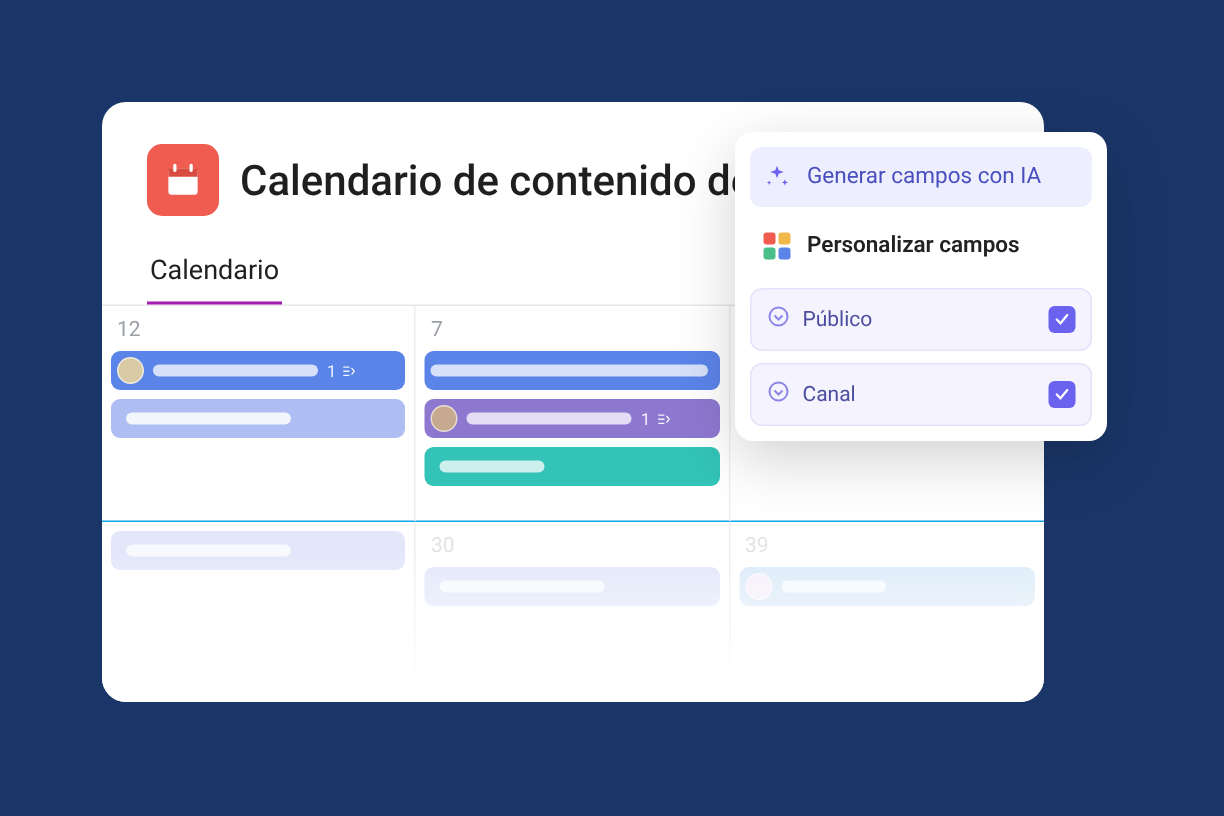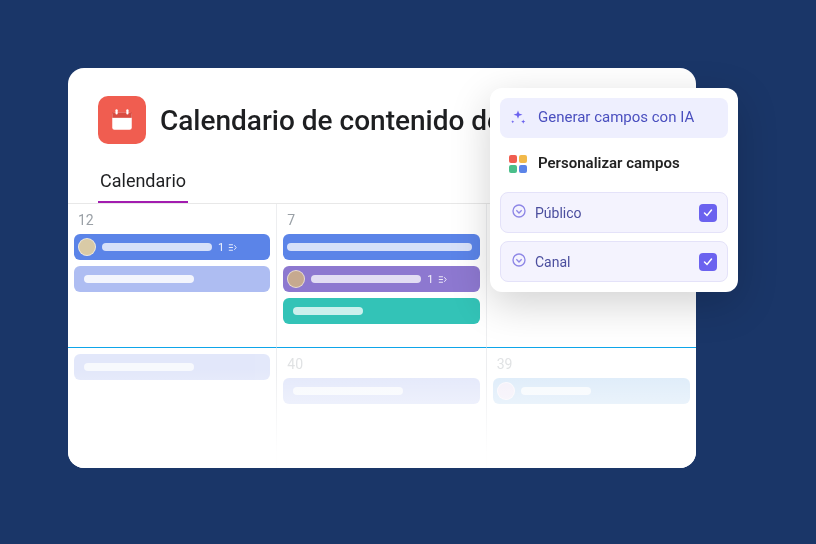--- a/index.html
+++ b/index.html
@@ -257,21 +257,21 @@
     <div class="cell">
       <div class="daynum"></div>
     </div>
 
     <div class="cell">
       <div class="task lightblue fade">
         <div class="bar med" style="margin-left:6px;"></div>
       </div>
     </div>
     <div class="cell">
-      <div class="daynum" style="opacity:.3">40</div>
+      <div class="daynum" style="opacity:.3">30</div>
       <div class="task lightblue fade">
         <div class="bar med" style="margin-left:6px;"></div>
       </div>
     </div>
     <div class="cell">
       <div class="daynum" style="opacity:.3">39</div>
       <div class="task sky fade">
         <div class="avatar c"></div>
         <div class="bar short"></div>
       </div>

